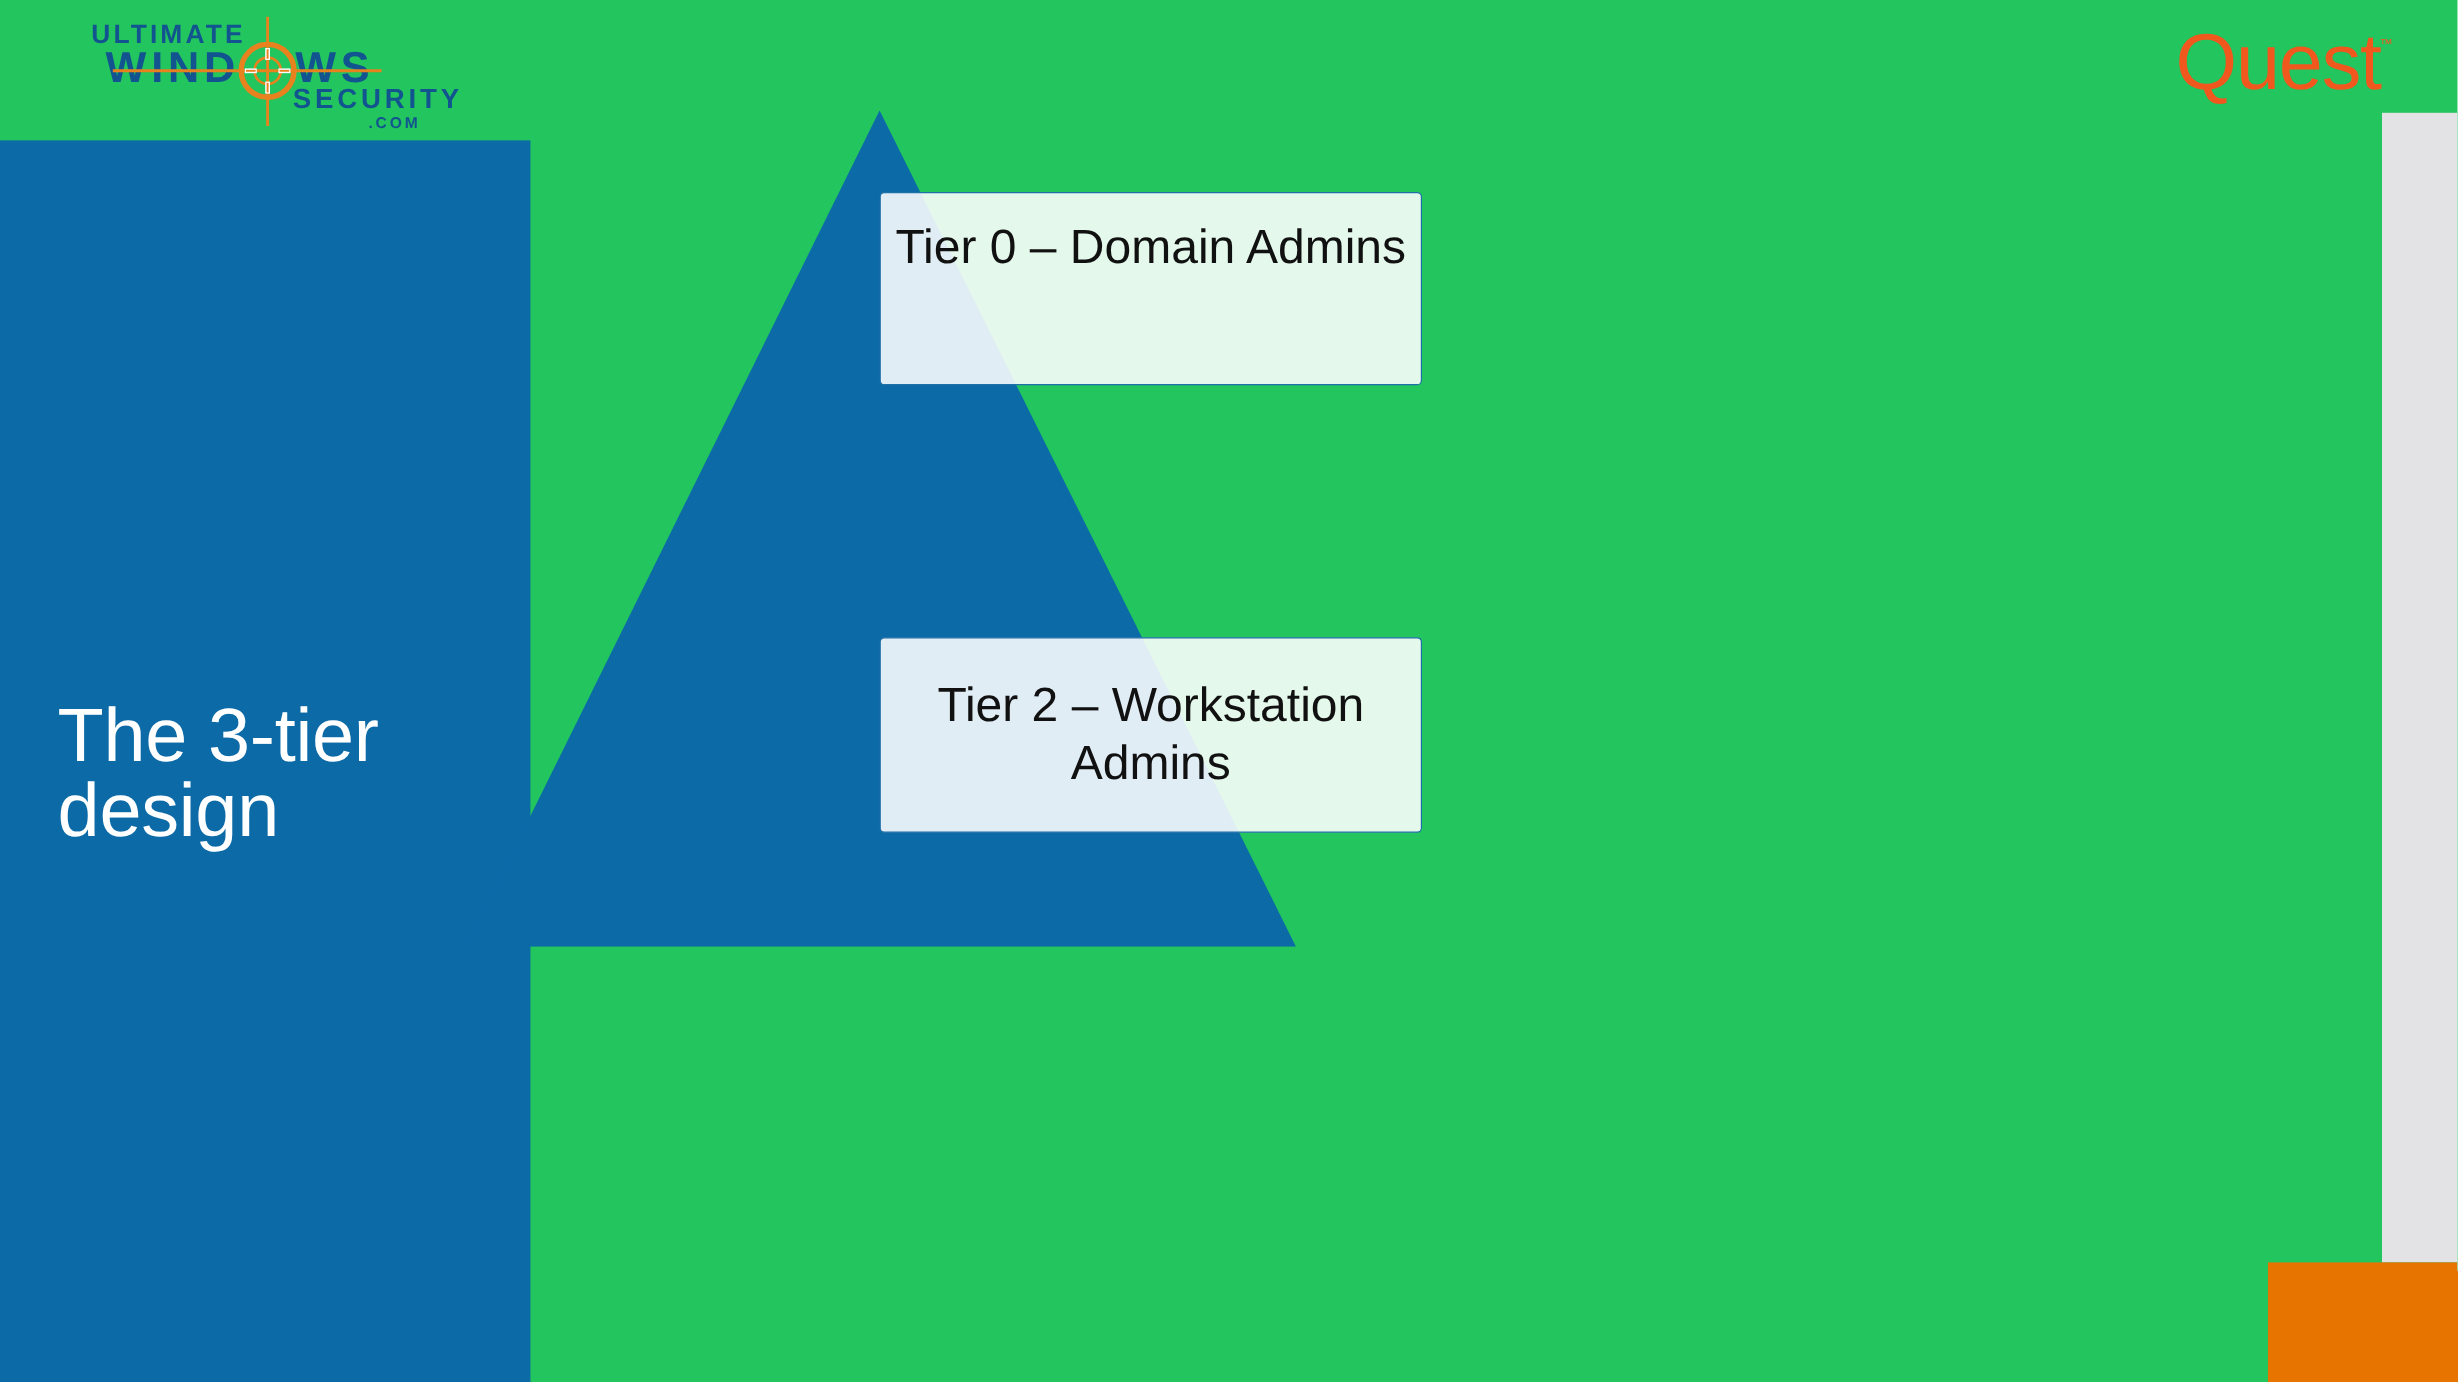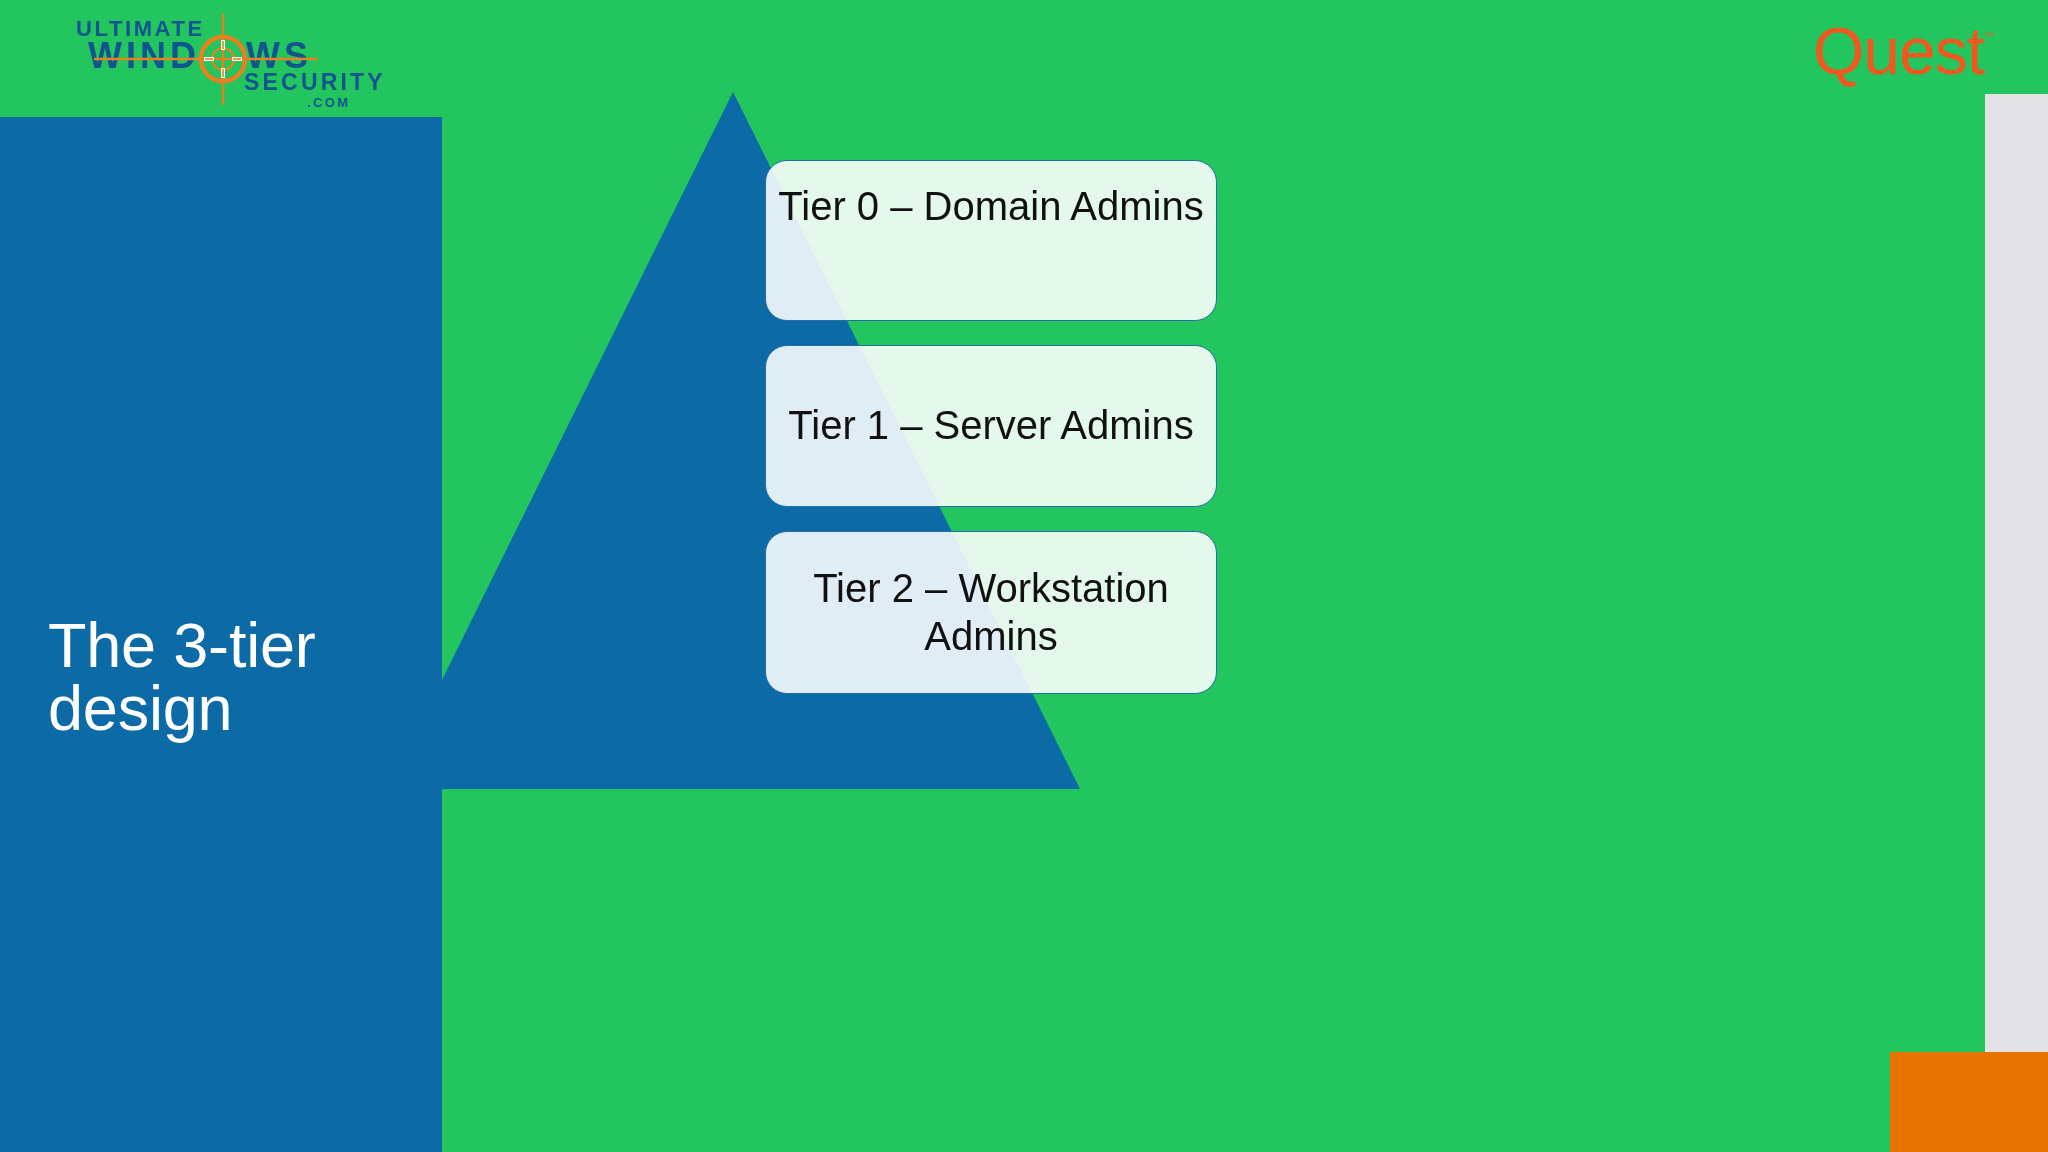--- a/index.html
+++ b/index.html
@@ -47,50 +47,48 @@
     position: absolute;
     left: 48px;
     top: 465px;
     width: 360px;
     color: #ffffff;
     font-size: 63px;
     line-height: 1.0;
     font-weight: 400;
     letter-spacing: -0.2px;
     white-space: pre-line;
-    margin-top: 32px;
   }
 
   
   .pyramid {
     position: absolute;
     left: 380px;
     top: 92px;
     width: 700px;
     height: 697px;
   }
   .pyramid svg { display: block; }
 
   
   .tier-box {
     position: absolute;
     box-sizing: border-box;
     border: 1.6px solid #1F6FA8;
-    border-radius: 22px;
+    border-radius: 4px;
     background: rgba(255,255,255,0.88);
     display: flex;
     align-items: center;
     justify-content: center;
     text-align: center;
     color: #111111;
     font-size: 40px;
     line-height: 1.18;
     font-weight: 400;
     padding: 0 6px;
-    margin-left: 32px;
   }
   #tier-0 {
     left: 733px;
     top: 160px;
     width: 452px;
     height: 161px;
     align-items: flex-start;
     padding-top: 22px;
   }
   #tier-1 {
@@ -179,20 +177,17 @@
 
   <div class="pyramid">
     <svg viewBox="0 0 700 697" width="700" height="697" xmlns="http://www.w3.org/2000/svg">
       <polygon points="353,0 700,697 8,697" fill="#0C6AA7"></polygon>
     </svg>
   </div>
 
   <div class="tier-box" id="tier-0">
     <span>Tier 0 – Domain Admins</span>
   </div>
-  <div class="tier-box" id="tier-1">
-    <span>Tier 1 – Server Admins</span>
-  </div>
   <div class="tier-box" id="tier-2">
     <span>Tier 2 – Workstation Admins</span>
   </div>
 
 </div>
 
 </body></html>

